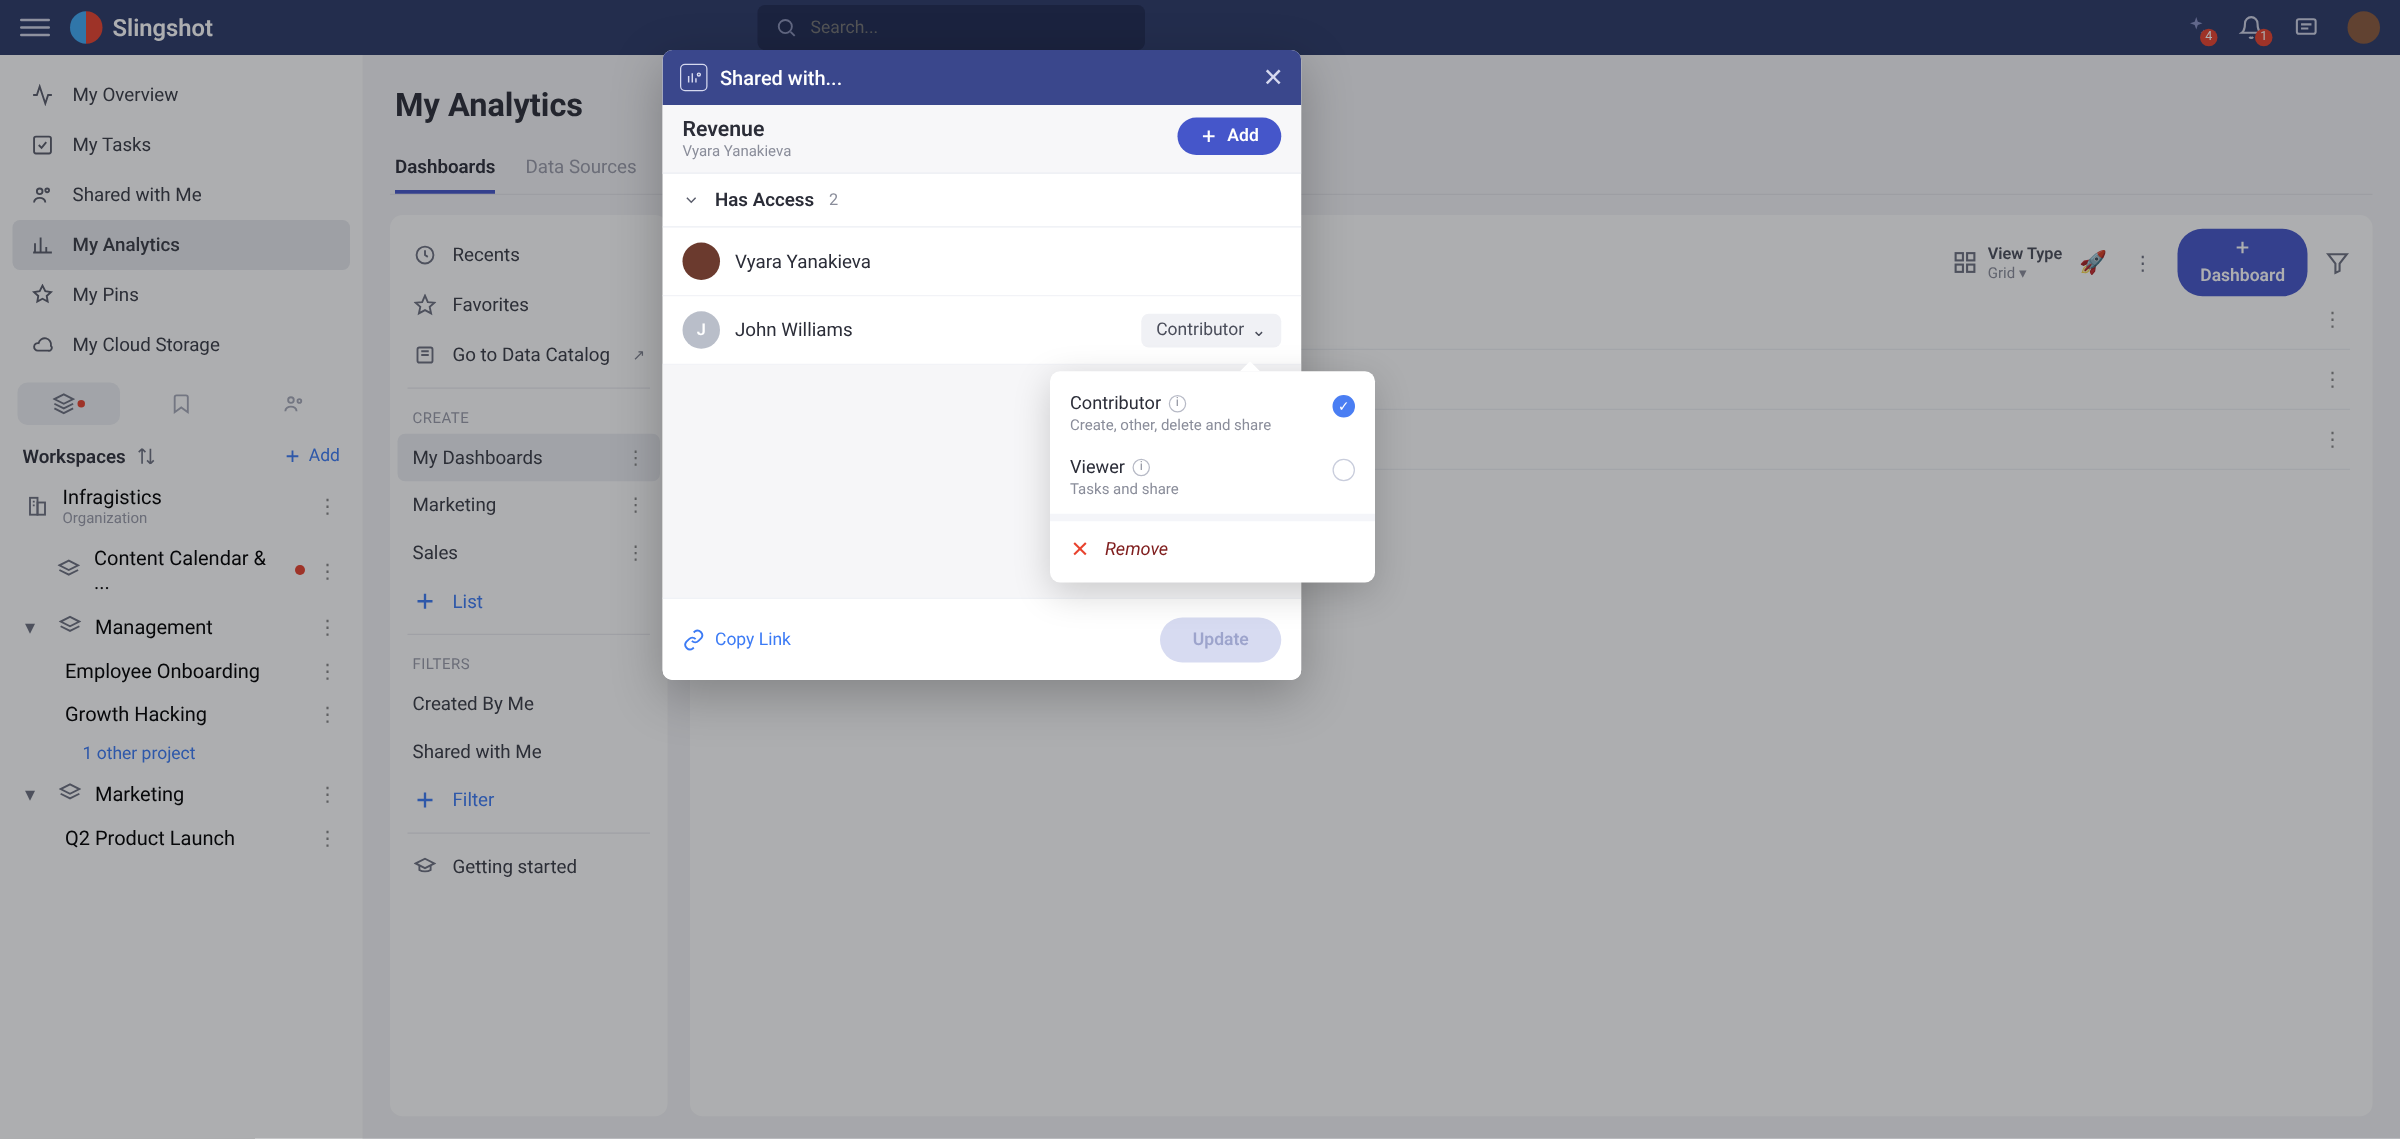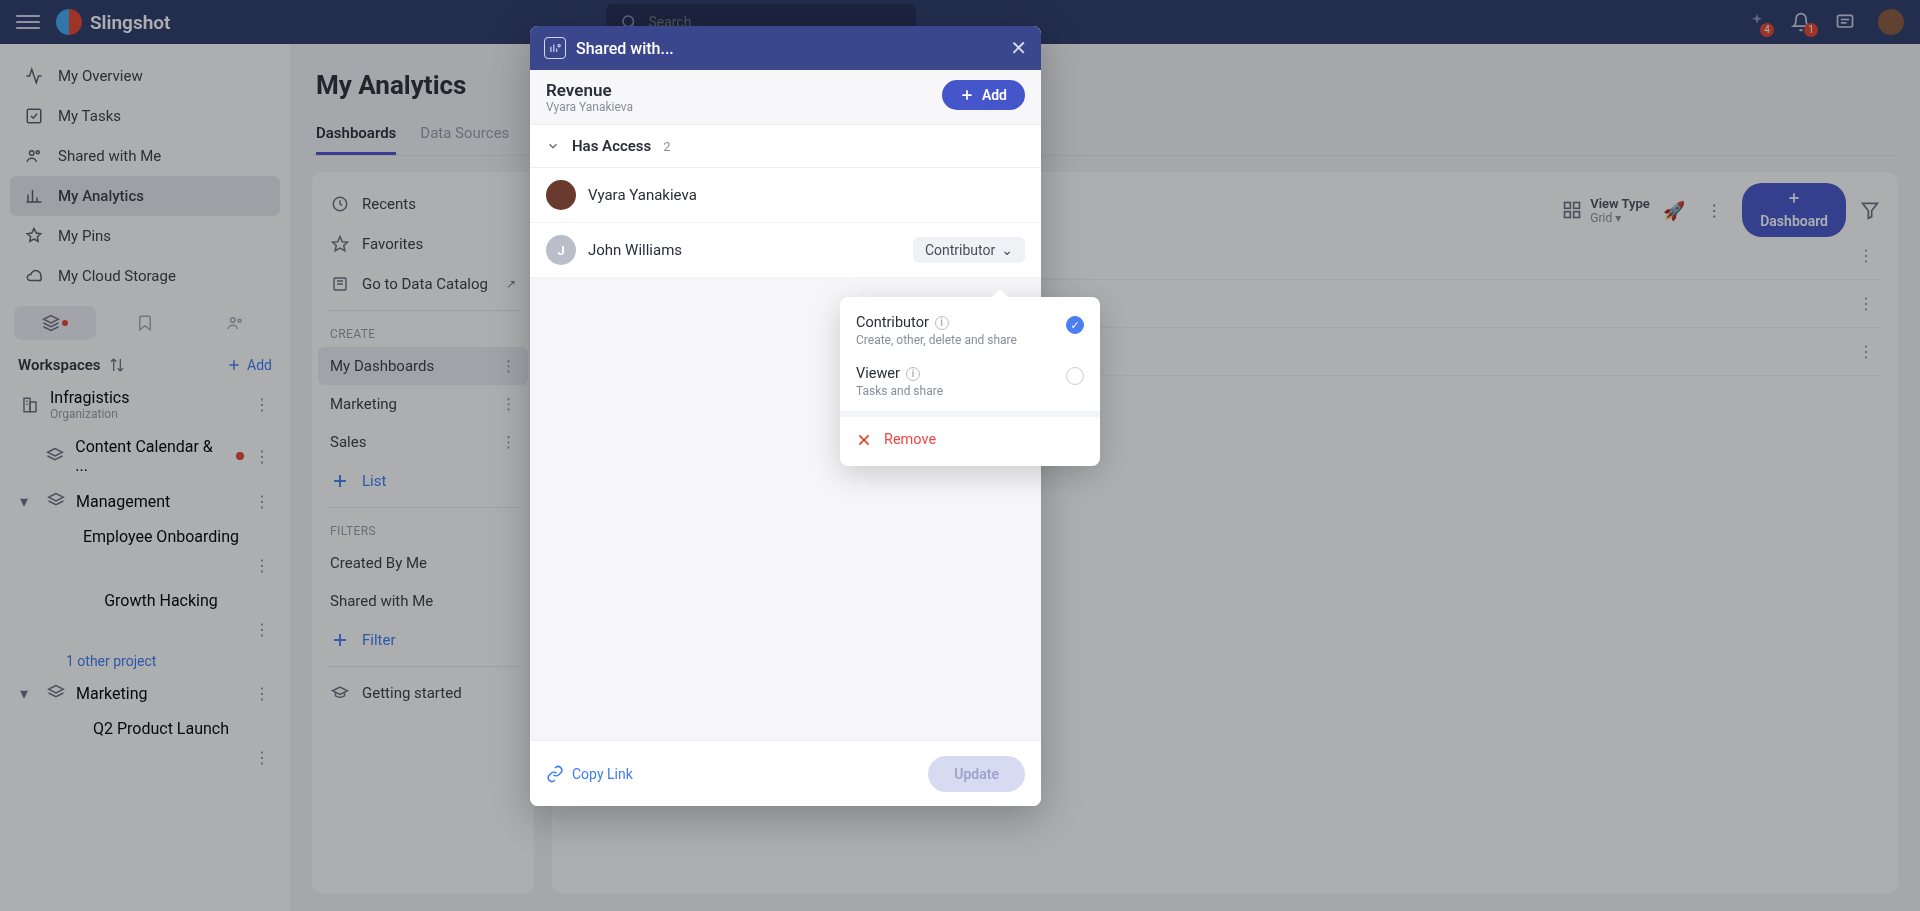--- a/index.html
+++ b/index.html
@@ -31,21 +31,21 @@
 .seg.active { background:#eef0f4; }
 .seg .dot { width:6px; height:6px; background:#e8432e; border-radius:50%; margin-left:2px; }
 .ws-head { display:flex; align-items:center; padding:6px 8px; gap:8px; }
 .ws-title { font-weight:600; font-size:15px; color:#2f313b; }
 .ws-sort { color:#6d7180; cursor:pointer; }
 .ws-add { margin-left:auto; color:#3c7bf5; font-size:14px; display:flex; align-items:center; gap:6px; cursor:pointer; }
 .ws-row { display:flex; align-items:center; gap:10px; padding:8px 10px; border-radius:6px; cursor:pointer; }
 .ws-row .more { margin-left:auto; color:#888; cursor:pointer; }
 .ws-sub { font-size:12px; color:#9a9caa; }
 .ws-chev { width:16px; color:#6d7180; }
-.ws-indent { padding-left: 42px; flex-direction: column; }
+.ws-indent { padding-left: 42px; }
 .ws-other { color:#3c7bf5; font-size:14px; padding-left:56px; padding-top:6px; padding-bottom:6px; cursor:pointer; }
 .red-dot { width:8px; height:8px; background:#e8432e; border-radius:50%; }
 
 
 .main { flex:1; padding: 18px 22px; display:flex; flex-direction:column; }
 .page-title { font-size:26px; font-weight:700; color:#2b2d38; margin: 8px 0 14px 4px; }
 .tabs { display:flex; gap:24px; border-bottom:1px solid #e6e7ec; padding: 0 4px; }
 .tab { padding: 10px 0; font-size:15px; color:#9a9caa; cursor:pointer; }
 .tab.active { color:#2b2d38; font-weight:600; border-bottom:3px solid #4556ca; }
 
@@ -66,21 +66,21 @@
 .vt-sub { font-size:12px; color:#8a8d9a; }
 .rocket { color:#e8432e; font-size:18px; cursor:pointer; }
 .tb-dots { color:#6d7180; cursor:pointer; padding:0 6px; }
 .btn-dash { background:#4556ca; color:#fff; border-radius:20px; padding:8px 18px; display:flex; align-items:center; gap:8px; font-size:14px; font-weight:600; cursor:pointer;flex-direction:column; }
 .filter-icon { color:#6d7180; cursor:pointer; font-size:18px; }
 .board-row { height:48px; border-bottom:1px solid #f0f1f5; display:flex; align-items:center; justify-content:flex-end; }
 .row-dots { color:#888; cursor:pointer; padding-right:6px; }
 
 
 .backdrop { position:absolute; inset:0; background:rgba(20,22,30,0.35); z-index:50; }
-.modal { position:absolute; left: 530px; top: 26px; width: 511px; height: 780px; background:#fff; border-radius:8px; box-shadow:0 12px 40px rgba(0,0,0,0.25); display:flex; flex-direction:column; z-index:60; overflow:hidden; }
+.modal { position:absolute; left: 530px; top: 40px; width: 511px; height: 504px; background:#fff; border-radius:8px; box-shadow:0 12px 40px rgba(0,0,0,0.25); display:flex; flex-direction:column; z-index:60; overflow:hidden; }
 .modal-head { height:44px; background:#3a478c; color:#fff; display:flex; align-items:center; padding:0 14px; gap:10px; }
 .modal-head-icon { width:22px; height:22px; border:1.5px solid #d6d9ef; border-radius:4px; display:flex; align-items:center; justify-content:center; font-size:11px; }
 .modal-title { font-size:16px; font-weight:500; }
 .modal-close { margin-left:auto; cursor:pointer; font-size:20px; color:#d6d9ef; }
 .modal-sub { padding:10px 16px; display:flex; align-items:flex-start; border-bottom:1px solid #eceef3; background:#f7f7f9; }
 .msub-left { display:flex; flex-direction:column; }
 .msub-title { font-size:17px; font-weight:600; color:#2b2d38; }
 .msub-owner { font-size:12px; color:#8a8d9a; }
 .btn-add { margin-left:auto; background:#4556ca; color:#fff; border-radius:20px; padding:7px 18px; display:flex; align-items:center; gap:8px; font-size:14px; font-weight:600; cursor:pointer; }
 .access-head { padding:12px 16px; display:flex; align-items:center; gap:12px; border-bottom:1px solid #eceef3; }
@@ -101,21 +101,21 @@
 .popover::before { content:''; position:absolute; top:-8px; right:92px; width:0; height:0; border-left:8px solid transparent; border-right:8px solid transparent; border-bottom:8px solid #fff; }
 .pv-item { padding:9px 16px; display:flex; align-items:flex-start; gap:10px; cursor:pointer; }
 .pv-text { flex:1; }
 .pv-title-row { display:flex; align-items:center; gap:6px; }
 .pv-title { font-size:14.5px; color:#2b2d38; }
 .pv-info { width:14px; height:14px; border:1px solid #b7bac6; border-radius:50%; color:#8a8d9a; font-size:10px; display:flex; align-items:center; justify-content:center; }
 .pv-sub { font-size:12px; color:#8a8d9a; margin-top:2px; }
 .pv-check { width:18px; height:18px; border-radius:50%; border:1.5px solid #c9cddc; display:flex; align-items:center; justify-content:center; margin-top:2px; }
 .pv-check.checked { background:#4a7ef3; border-color:#4a7ef3; color:#fff; font-size:11px; }
 .pv-divider { height:6px; background:#f4f5f9; margin:4px 0; }
-.pv-remove { padding:10px 16px; display:flex; align-items:flex-end; gap:12px; color:#ef4444; font-size:14.5px; cursor:pointer; }
+.pv-remove { padding:10px 16px; display:flex; align-items:flex-start; gap:12px; color:#7f1d1d; font-size:14.5px; cursor:pointer;font-style:italic; }
 
 svg { display:block; }
 </style>
 </head>
 <body>
 
 <div class="topbar">
   <div class="hamburger">
       <span></span>
       <span></span>

